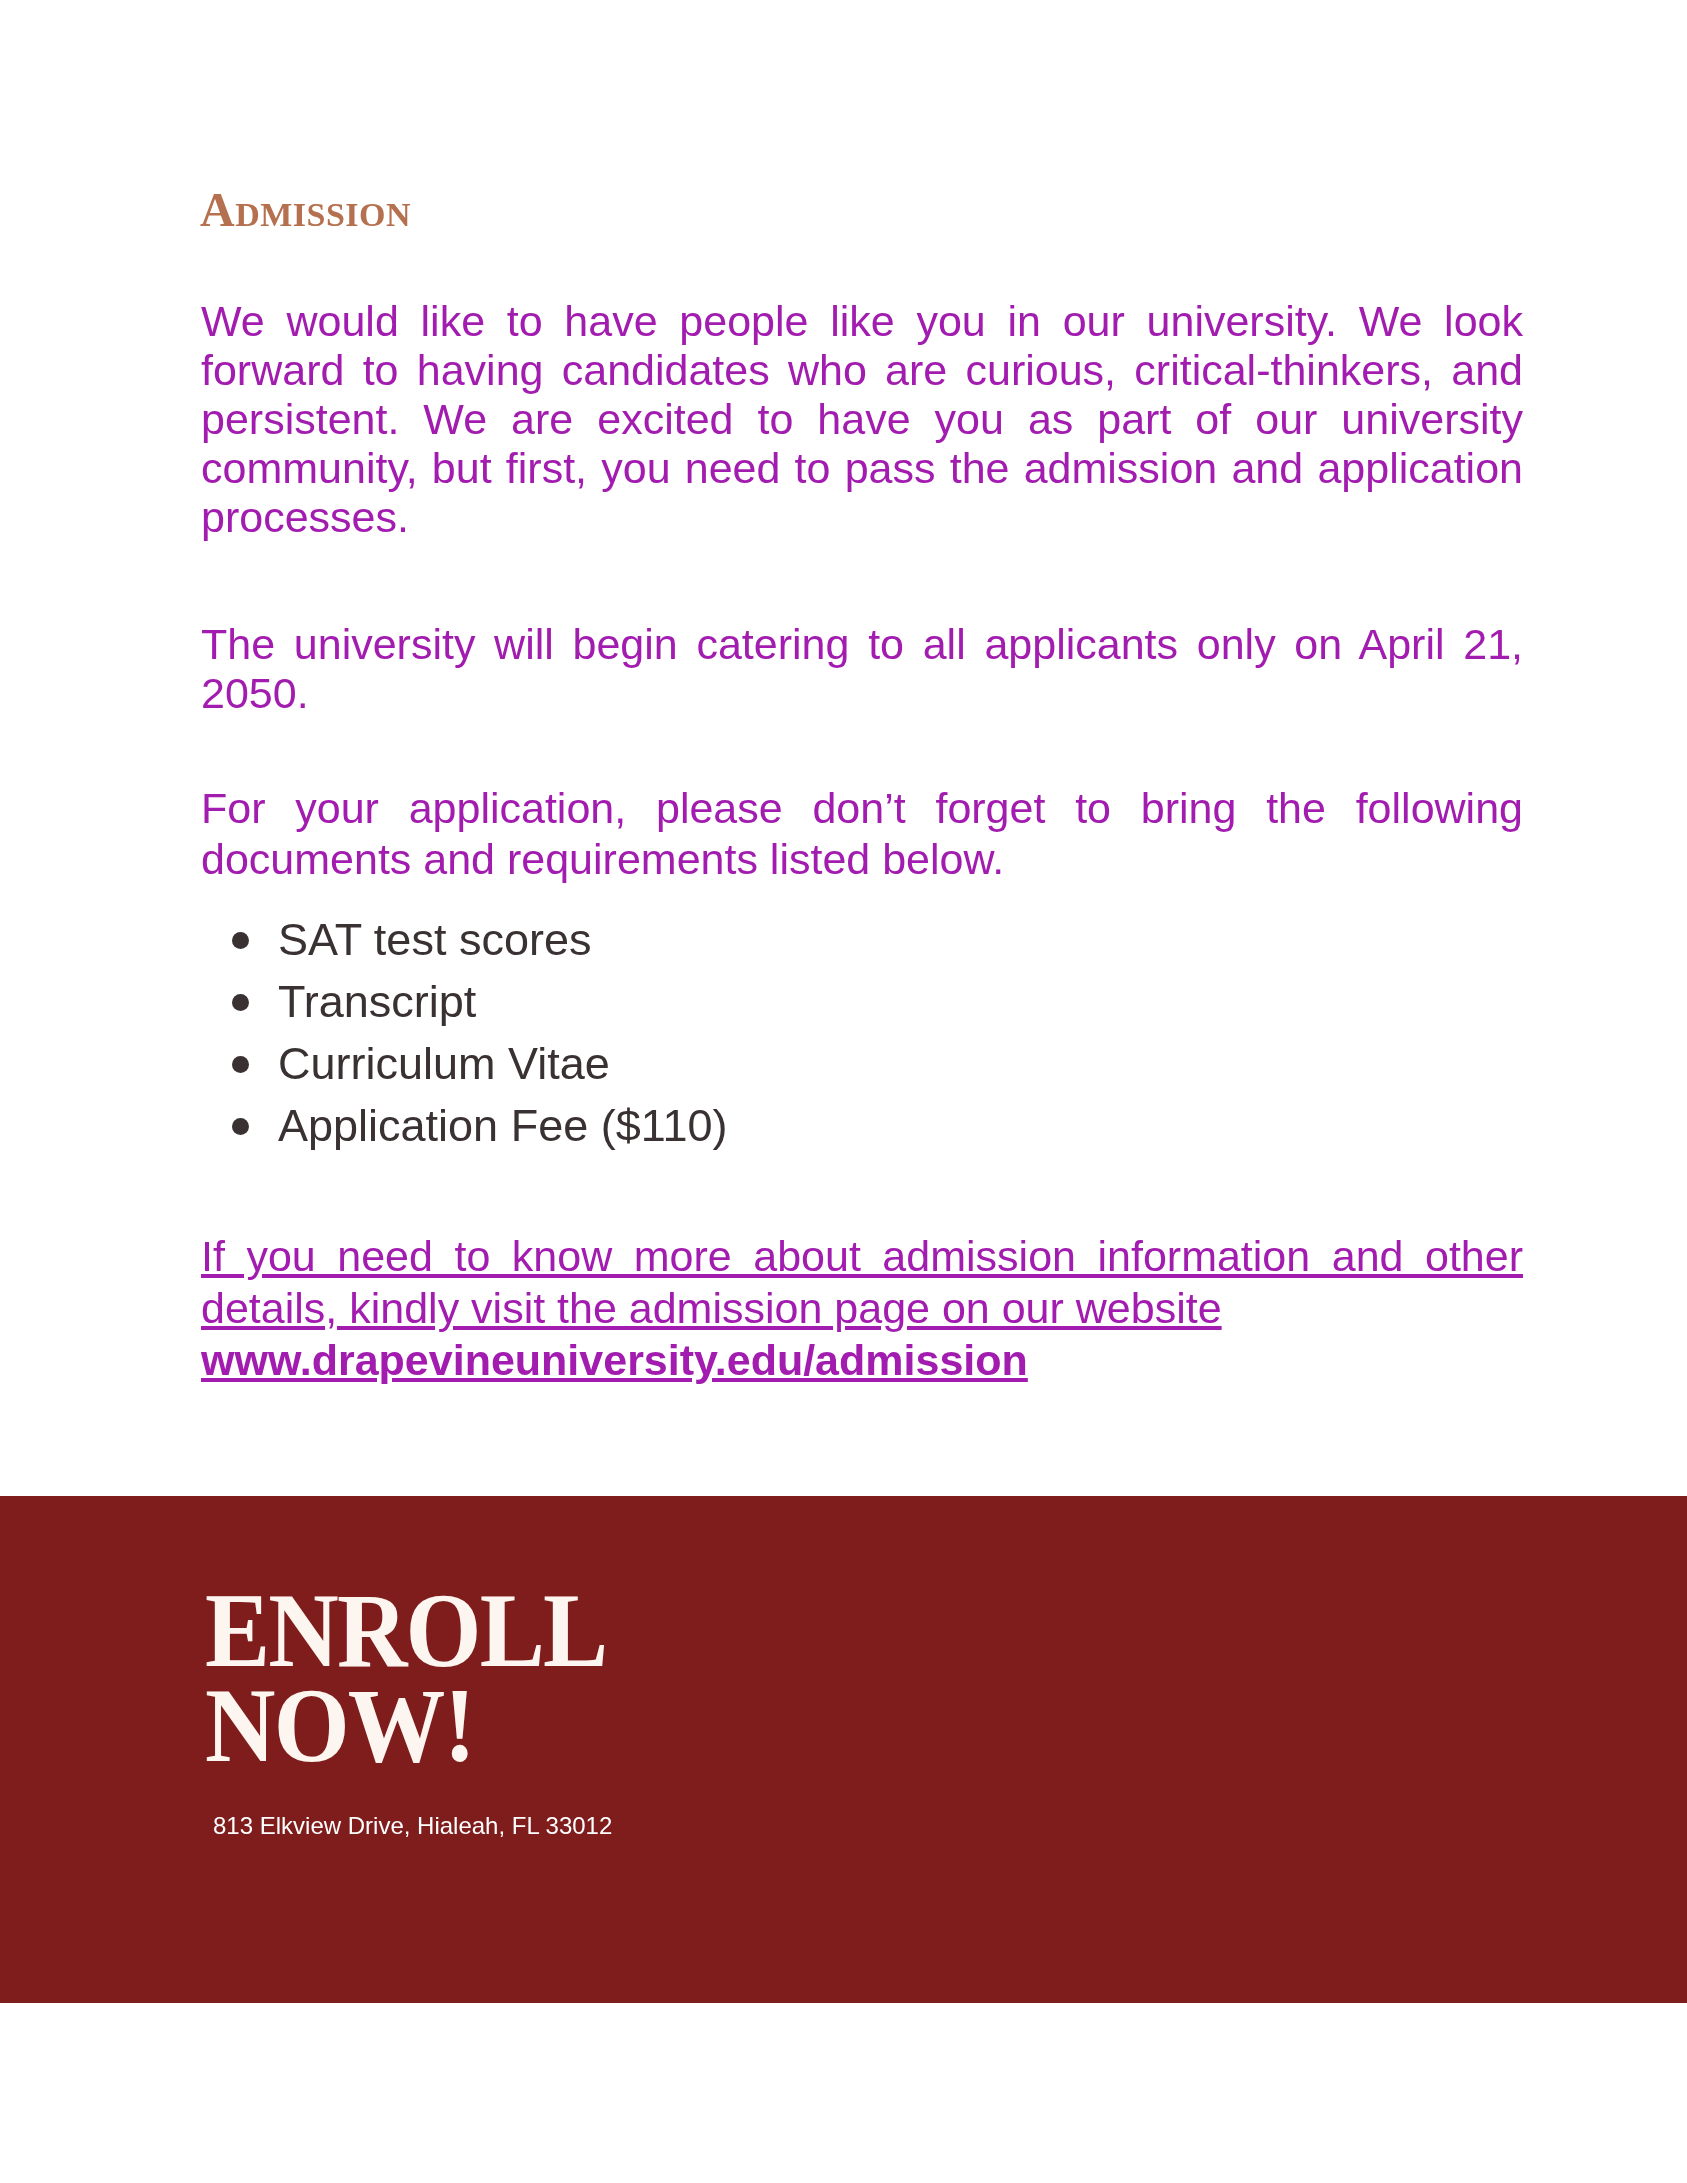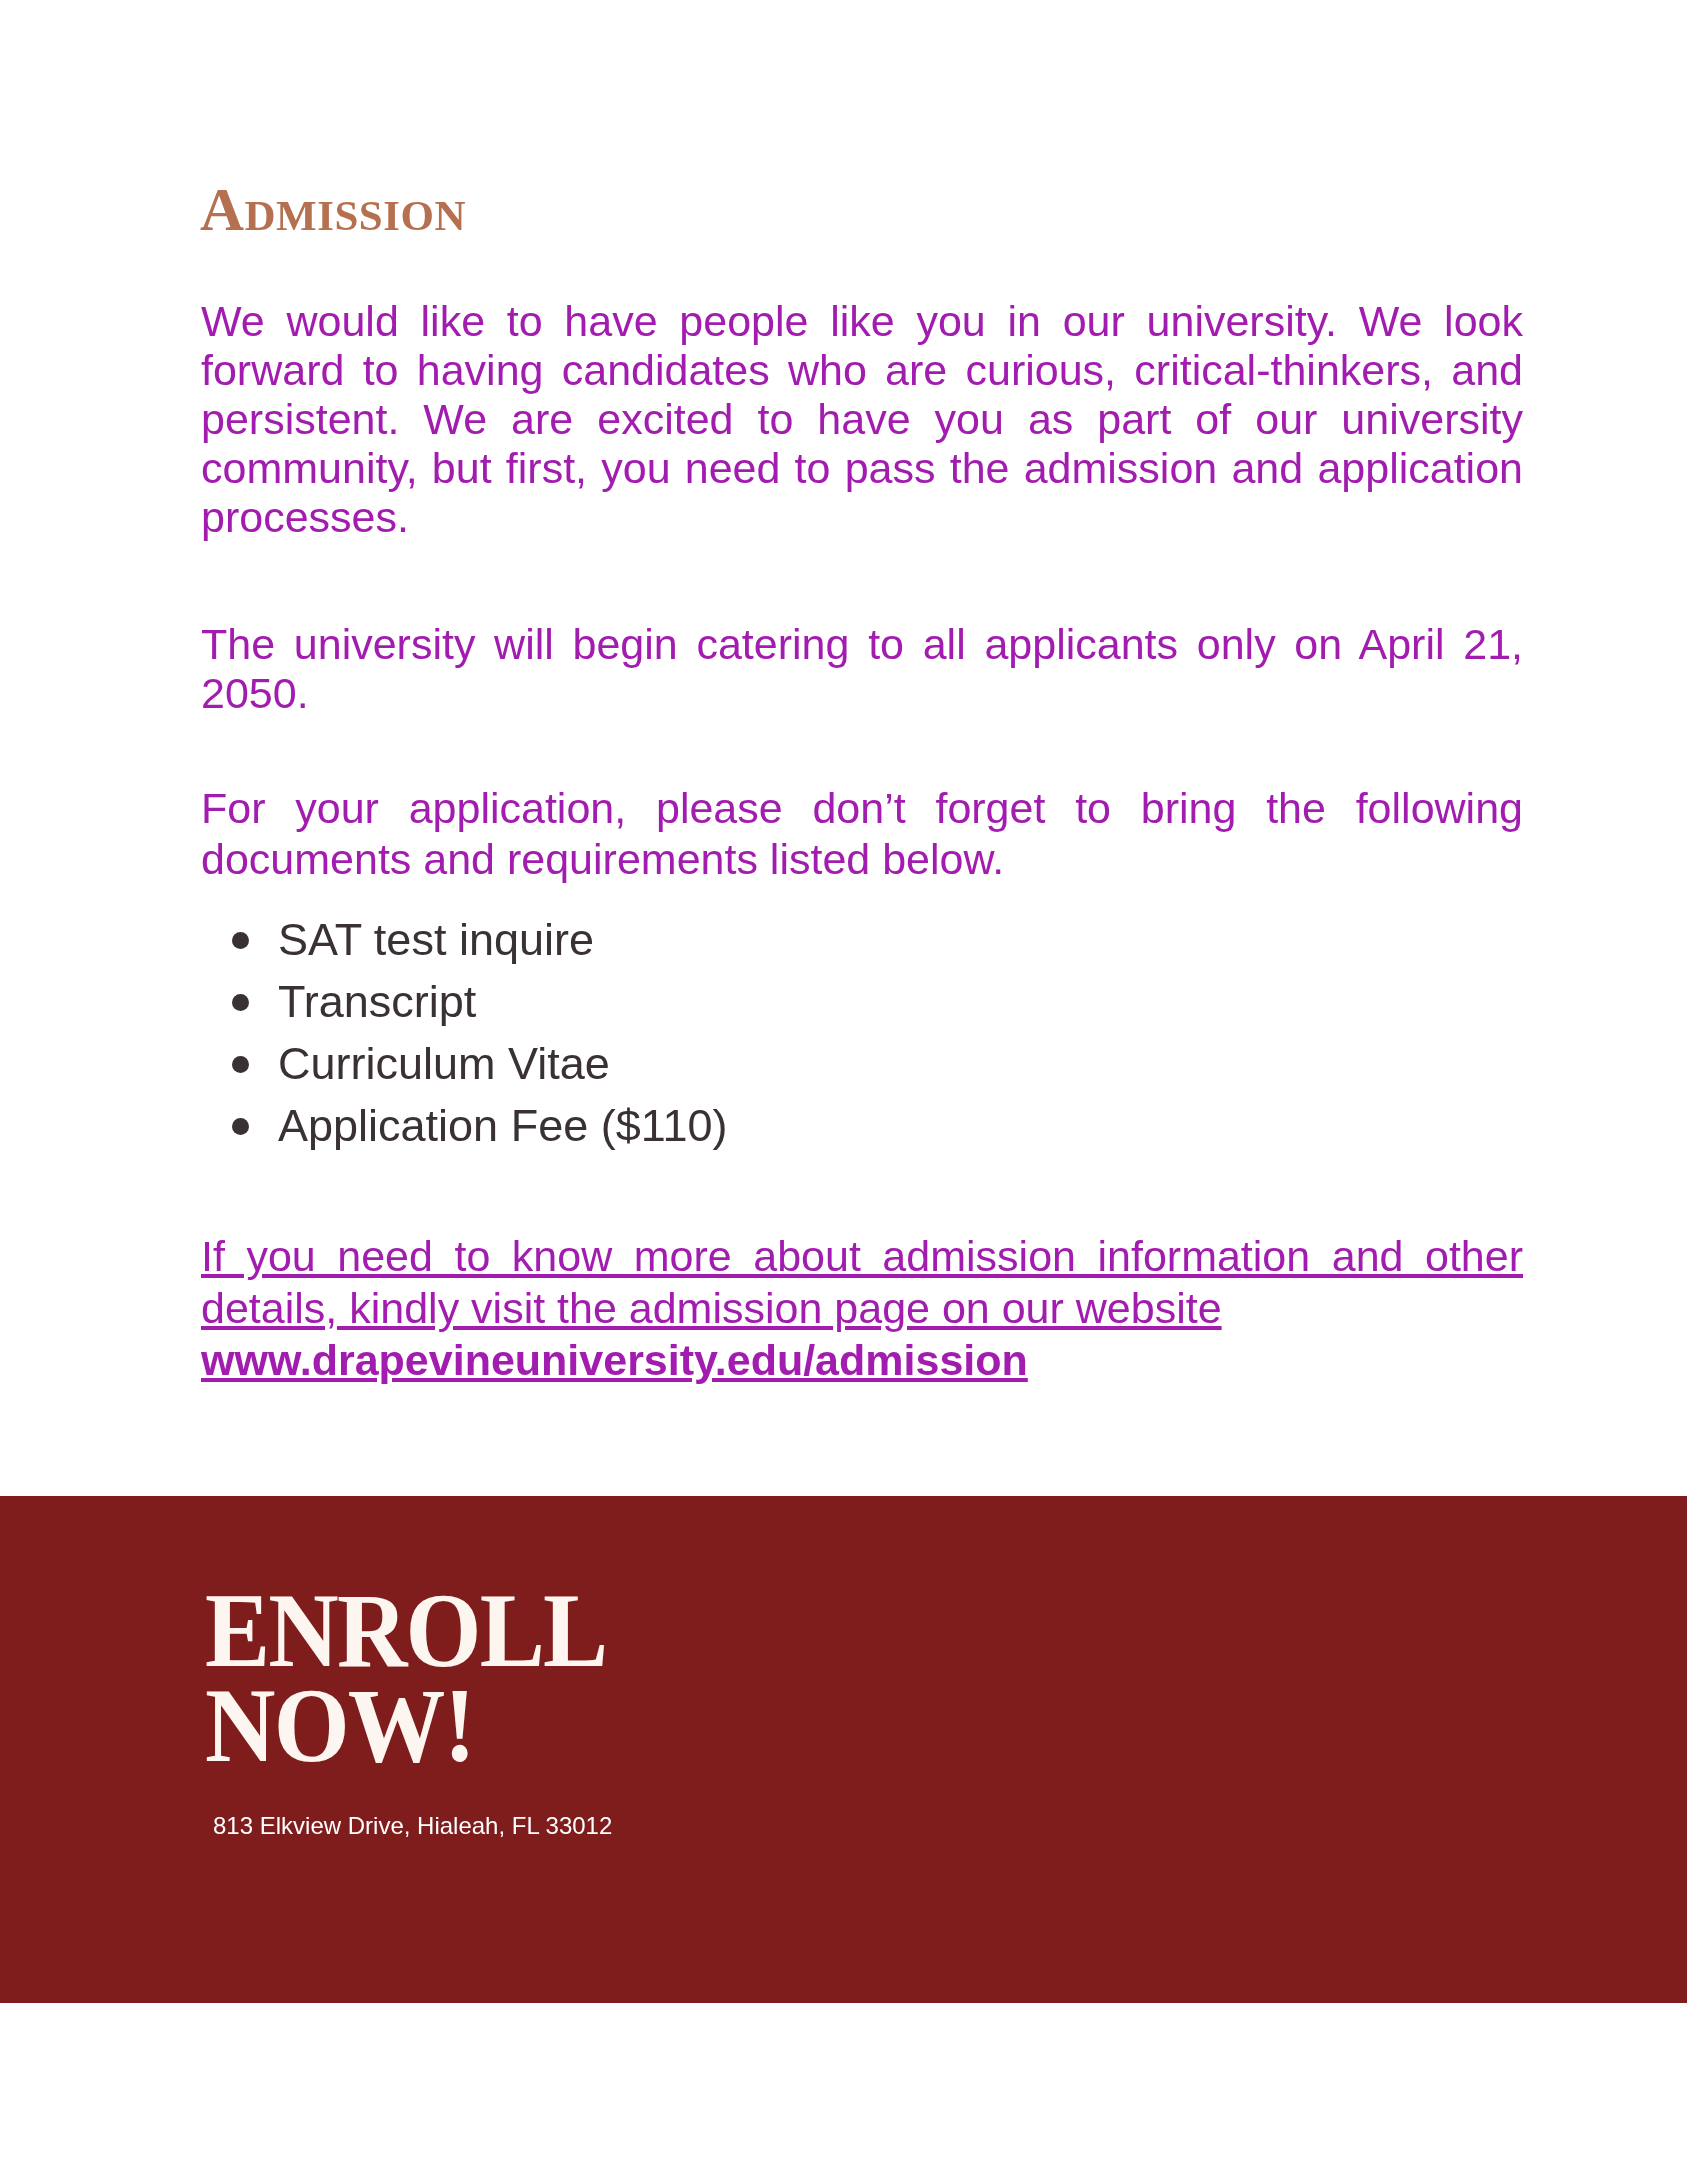--- a/index.html
+++ b/index.html
@@ -21,21 +21,21 @@
       background: #ffffff;
     }
     .heading {
       position: absolute;
       left: 200px;
       top: 175px;
       margin: 0;
       font-family: "Liberation Serif", "DejaVu Serif", serif;
       font-weight: bold;
       font-variant: small-caps;
-      font-size: 61px;
+      font-size: 48px;
       line-height: 69px;
       letter-spacing: 0.5px;
       color: #b5704f;
       white-space: nowrap;
     }
     .para {
       position: absolute;
       left: 201px;
       width: 1322px;
       margin: 0;
@@ -126,21 +126,21 @@
 
   <p class="para p1">We would like to have people like you in our university. We look forward to having candidates who are curious, critical-thinkers, and persistent. We are excited to have you as part of our university community, but first, you need to pass the admission and application processes.</p>
 
   <p class="para p2">The university will begin catering to all applicants only on April 21, 2050.</p>
 
   <p class="para p3">For your application, please don’t forget to bring the following documents and requirements listed below.</p>
 
   <ul class="req-list">
     <li class="req-item">
       <span class="bullet"></span>
-      <span>SAT test inquire</span>
+      <span>SAT test scores</span>
     </li>
     <li class="req-item">
       <span class="bullet"></span>
       <span>Transcript</span>
     </li>
     <li class="req-item">
       <span class="bullet"></span>
       <span>Curriculum Vitae</span>
     </li>
     <li class="req-item">

